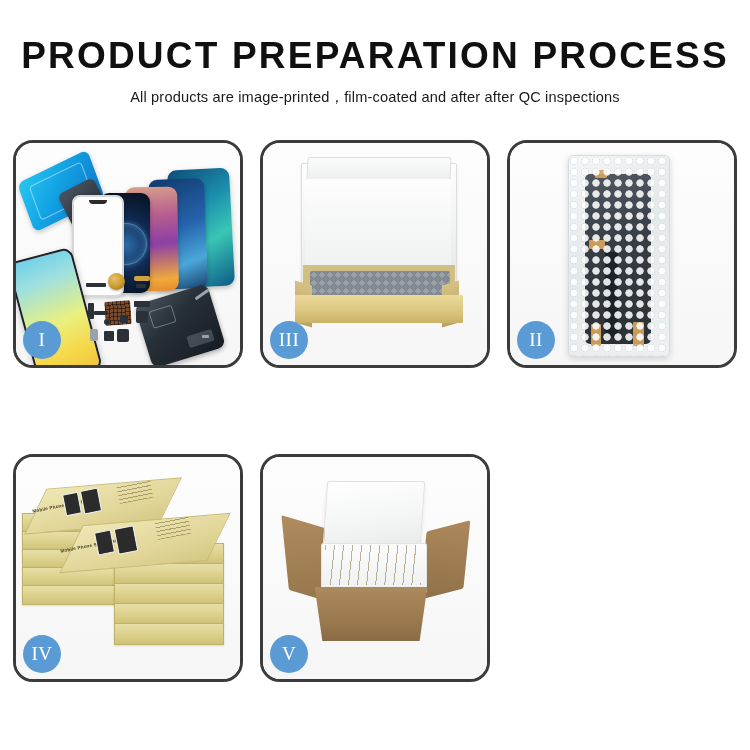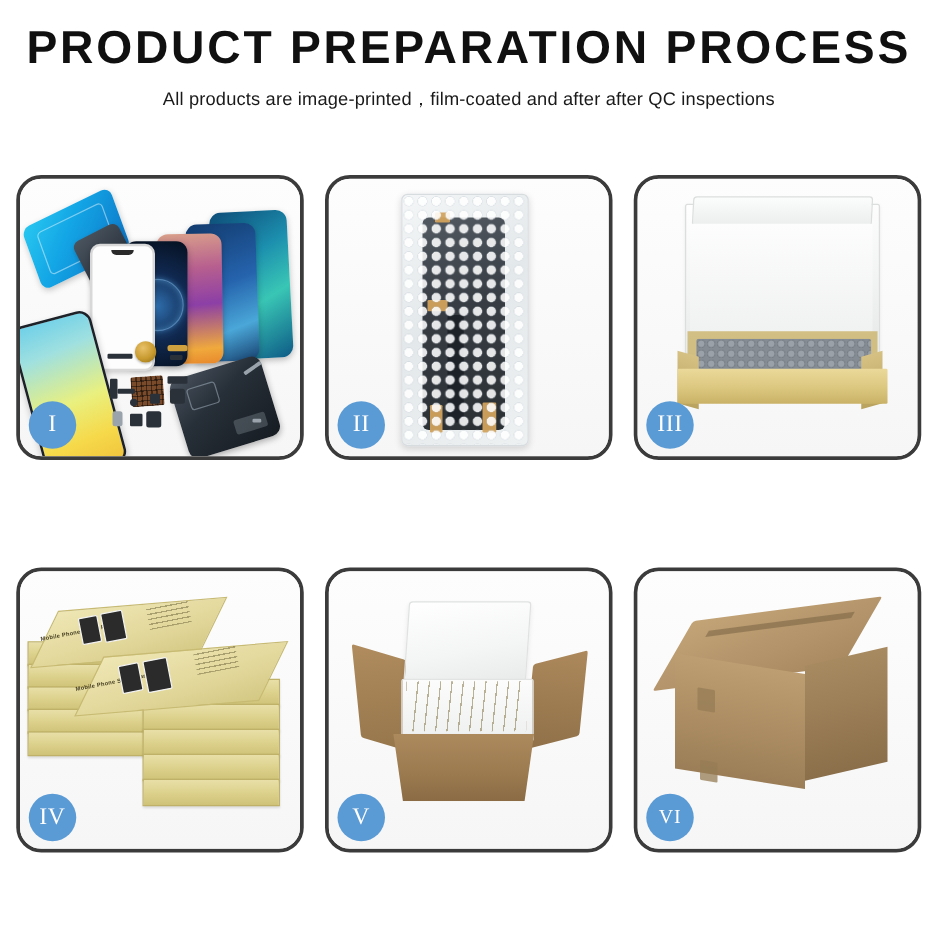--- a/index.html
+++ b/index.html
@@ -17,21 +17,21 @@
 
   
   #header {
     position: absolute;
     top: 0; left: 0;
     width: 750px;
     text-align: center;
   }
   #page-title {
     margin: 0;
-    padding-top: 18px;
+    padding-top: 36px;
     font-family: "Liberation Sans", sans-serif;
     font-size: 37px;
     font-weight: 700;
     letter-spacing: 2.2px;
     color: #101010;
     line-height: 1.1;
     white-space: nowrap;
   }
   #page-subtitle {
     margin: 0;
@@ -511,49 +511,49 @@
       <div class="part round" style="left:88px;top:176px;width:6px;height:6px;"></div>
       <div class="part light" style="left:178px;top:150px;width:16px;height:3px;transform:rotate(-35deg);"></div>
       <div class="part light" style="left:186px;top:192px;width:7px;height:3px;"></div>
 
       <div class="badge">I</div>
     </div>
   </div>
 
   <div class="panel">
     <div class="panel-stage">
+      <div class="p3-lid"></div>
+      <div class="p3-lid-flap"></div>
+      <div class="p3-foam"></div>
+      <div class="p3-box-inner"></div>
+      <div class="p3-contents"></div>
+      <div class="p3-box-left"></div>
+      <div class="p3-box-right"></div>
+      <div class="p3-box-front"></div>
+      <div class="badge">III</div>
+    </div>
+  </div>
+
+  <div class="panel">
+    <div class="panel-stage">
       <div class="p2-bag">
         <div class="p2-screen"></div>
         <div class="p2-flex"></div>
         <div class="p2-tape" style="left:26px;top:14px;width:12px;height:8px;"></div>
         <div class="p2-tape" style="left:20px;top:84px;width:16px;height:9px;"></div>
         <div class="p2-tape" style="left:22px;top:168px;width:10px;height:22px;"></div>
         <div class="p2-tape" style="left:64px;top:166px;width:11px;height:24px;"></div>
         <div class="p2-bubbles"></div>
       </div>
       <div class="badge">II</div>
     </div>
   </div>
 
   <div class="panel">
     <div class="panel-stage">
-      <div class="p3-lid"></div>
-      <div class="p3-lid-flap"></div>
-      <div class="p3-foam"></div>
-      <div class="p3-box-inner"></div>
-      <div class="p3-contents"></div>
-      <div class="p3-box-left"></div>
-      <div class="p3-box-right"></div>
-      <div class="p3-box-front"></div>
-      <div class="badge">III</div>
-    </div>
-  </div>
-
-  <div class="panel">
-    <div class="panel-stage">
       <div class="p4-stack">
 
         <div class="p4-box" style="left:6px;top:56px;width:92px;height:18px;"></div>
         <div class="p4-box" style="left:6px;top:74px;width:92px;height:18px;"></div>
         <div class="p4-box" style="left:6px;top:92px;width:92px;height:18px;"></div>
         <div class="p4-box" style="left:6px;top:110px;width:92px;height:18px;"></div>
         <div class="p4-box" style="left:6px;top:128px;width:92px;height:18px;"></div>
 
         <div class="p4-box" style="left:98px;top:86px;width:108px;height:20px;"></div>
         <div class="p4-box" style="left:98px;top:106px;width:108px;height:20px;"></div>
@@ -582,25 +582,14 @@
       <div class="p5-flap-left"></div>
       <div class="p5-flap-right"></div>
       <div class="p5-foam-lid"></div>
       <div class="p5-foam-box"></div>
       <div class="p5-inner"></div>
       <div class="p5-carton-front"></div>
       <div class="badge">V</div>
     </div>
   </div>
 
-  <div class="panel">
-    <div class="panel-stage">
-      <div class="p6-top"></div>
-      <div class="p6-seam"></div>
-      <div class="p6-front"></div>
-      <div class="p6-side"></div>
-      <div class="p6-tape" style="left:48px;top:94px;width:14px;height:18px;transform:skewY(9deg);"></div>
-      <div class="p6-tape" style="left:50px;top:152px;width:14px;height:16px;transform:skewY(9deg);"></div>
-      <div class="badge wide">VI</div>
-    </div>
-  </div>
 
 </div>
 
 </body></html>

